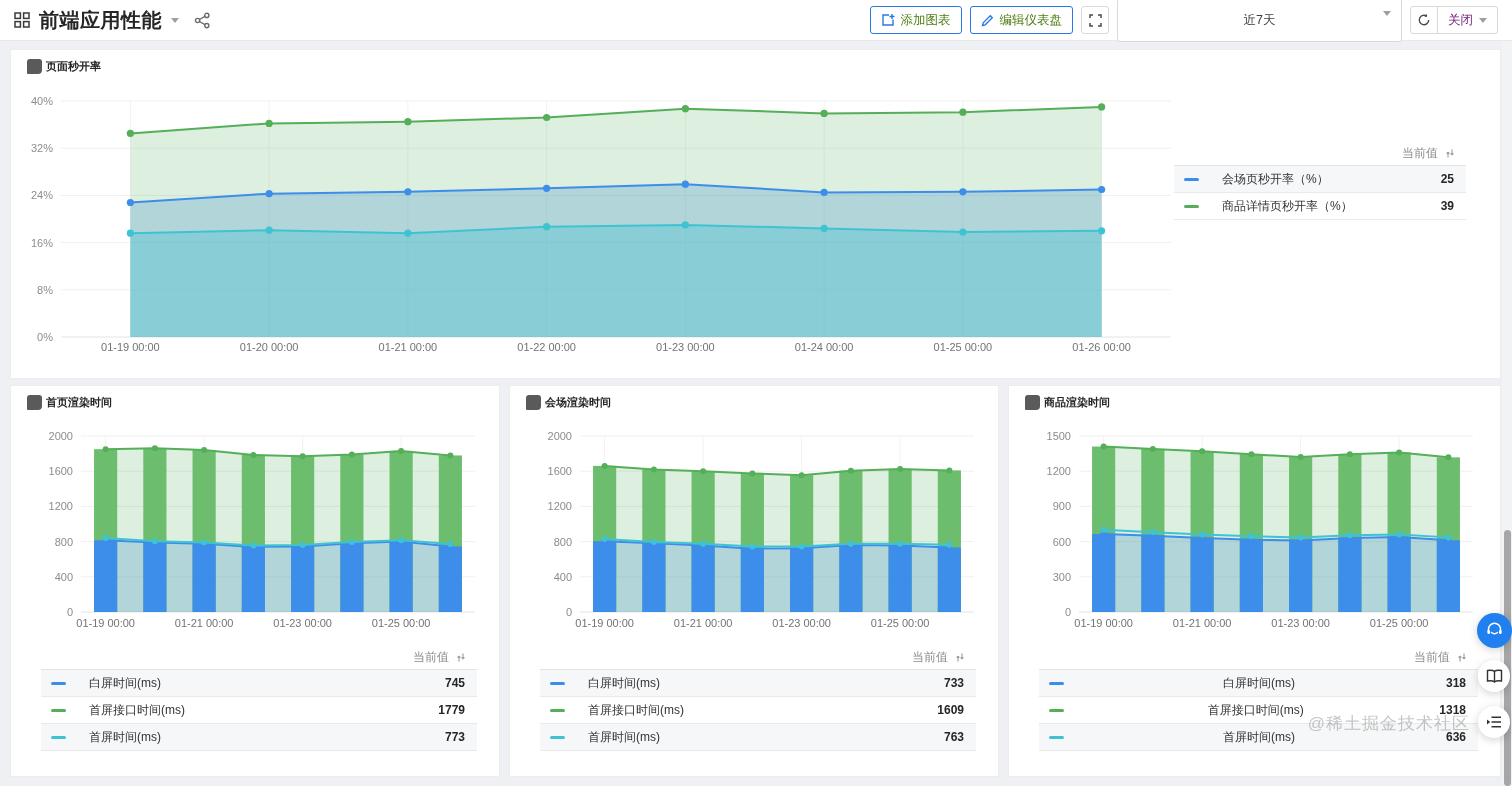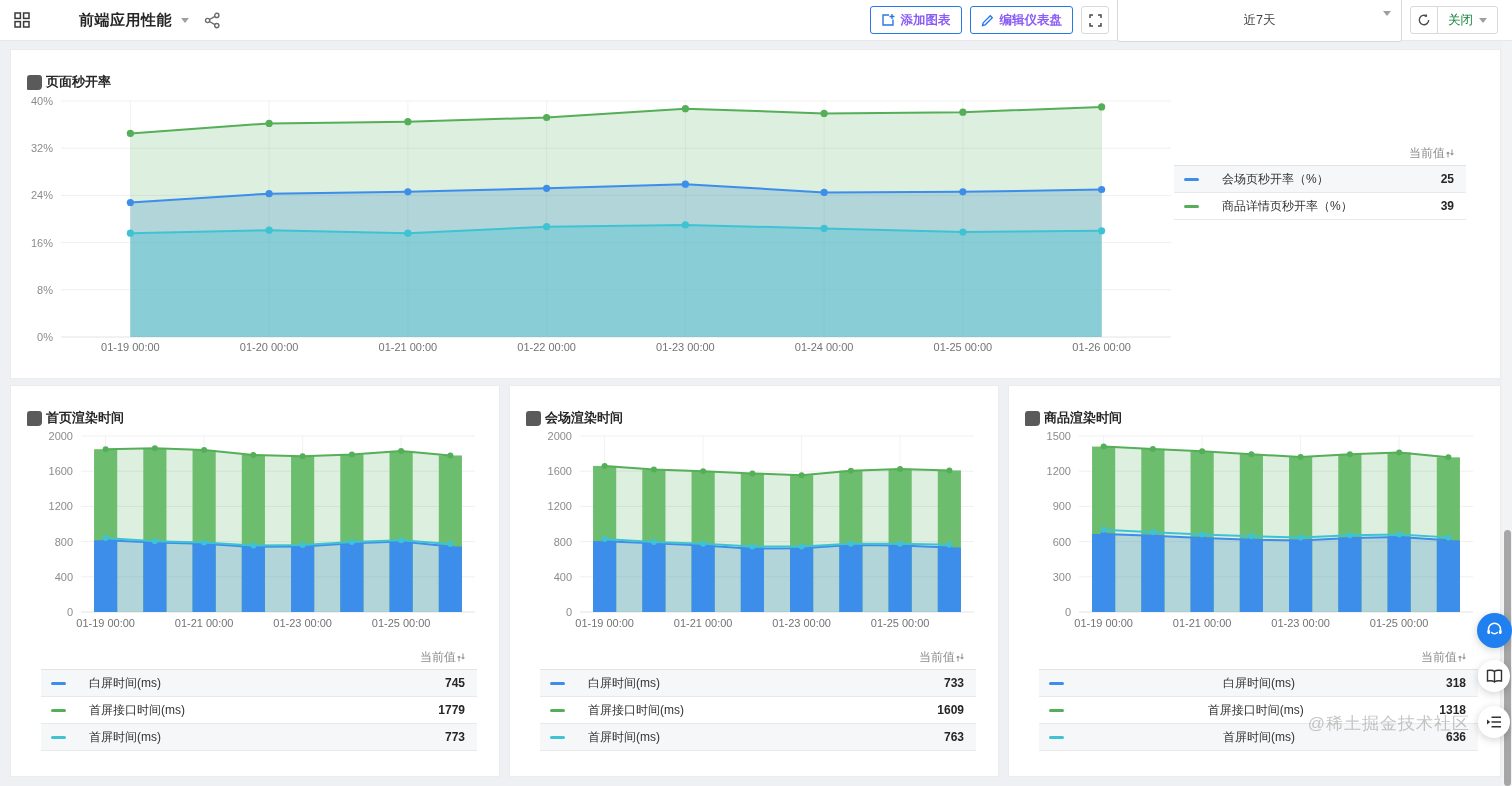--- a/index.html
+++ b/index.html
@@ -4,52 +4,52 @@
 <style>
   * { margin:0; padding:0; box-sizing:border-box; }
   html,body { width:1512px; height:786px; overflow:hidden;
     font-family:"Liberation Sans", sans-serif; background:#eef0f3; }
 
   
   .toolbar { position:absolute; left:0; top:0; width:1512px; height:41px;
     background:#fff; border-bottom:1px solid #e8e8e8; display:flex;
     align-items:center; justify-content:space-between; padding:0 14px; z-index:5; }
   .tb-left { display:flex; align-items:center; gap:9px; }
-  .tb-title { font-size:15px; font-weight:bold; color:#262626; letter-spacing:.5px;margin-left:40px; }
+  .tb-title { font-size:20px; font-weight:bold; color:#262626; letter-spacing:.5px; }
   .caret { width:0; height:0; border-left:4px solid transparent;
     border-right:4px solid transparent; border-top:5px solid #9aa0a6; display:inline-block; }
   .tb-right { display:flex; align-items:center; gap:8px; }
   .btn { height:28px; display:inline-flex; align-items:center; gap:6px;
     border:1px solid #d9d9d9; border-radius:3px; background:#fff;
-    font-size:12.5px; color:#15803d; padding:0 10px; cursor:pointer; }
-  .btn.blue { border-color:#2878e4; color:#8b5cf6;font-weight:bold; }
+    font-size:12.5px; color:#701a75; padding:0 10px; cursor:pointer; }
+  .btn.blue { border-color:#2878e4; color:#4d7c0f; }
   .btn.icon-only { width:28px; justify-content:center; padding:0; }
   .select { width:285px; height:44px; border:1px solid #d9d9d9; border-radius:3px;
     background:#fff; display:flex; align-items:center; justify-content:center;
     position:relative; font-size:12.5px; color:#404040; cursor:pointer; }
   .select .caret { position:absolute; right:10px; top:12px; }
   .btn-group { display:flex; }
   .btn-group .btn:first-child { border-radius:3px 0 0 3px; }
   .btn-group .btn:last-child { border-radius:0 3px 3px 0; margin-left:-1px; }
 
   
   .panel { position:absolute; background:#fff; border:1px solid #ececec; }
   .panel-title { position:absolute; left:16px; top:9px; display:flex;
-    align-items:center; gap:4px; font-size:13px; font-weight:bold; color:#262626;margin-top:14px; }
+    align-items:center; gap:4px; font-size:11px; font-weight:bold; color:#262626; }
   .type-icon { width:15px; height:15px; background:#5a5a5a; border-radius:3px 3px 4px 1px;
     display:inline-block; }
   #panel-main   { left:10px;  top:49px;  width:1491px; height:330px; }
   #panel-home   { left:10px;  top:385px; width:490px;  height:392px; }
   #panel-hui    { left:509px; top:385px; width:490px;  height:392px; }
   #panel-goods  { left:1008px;top:385px; width:493px;  height:392px;text-align:center; }
 
   
   .legend { position:absolute; font-size:12px; color:#333; }
   .legend-head { height:24px; display:flex; align-items:center;
-    justify-content:flex-end; gap:1px; color:#8c8c8c; font-size:12px;
+    justify-content:flex-end; gap:8px; color:#8c8c8c; font-size:12px;
     padding-right:12px; border-bottom:1px solid #e3e3e3; cursor:pointer; }
   .legend-row { height:27px; display:flex; align-items:center;
     padding:0 12px 0 10px; border-bottom:1px solid #e9e9e9; cursor:pointer;gap:15px; }
   .legend-row.alt { background:#f6f7f8; }
   .dash { width:15px; height:3px; border-radius:2px; margin-right:8px; flex:0 0 auto; }
   .l-label { flex:1 1 auto; white-space:nowrap; overflow:hidden; }
   .l-value { flex:0 0 auto; color:#262626;font-weight:bold; }
   #legend-main { right:34px; top:92px; width:292px; }
   .legend-sm { left:30px; right:22px; top:260px; }
 

